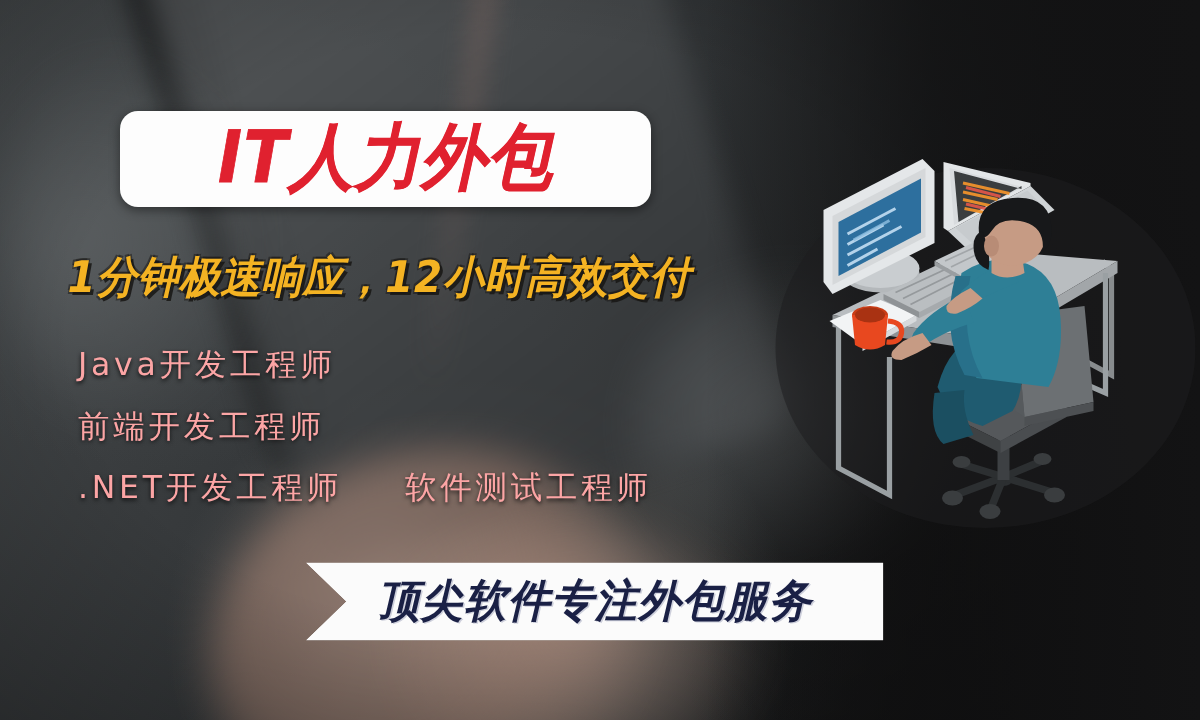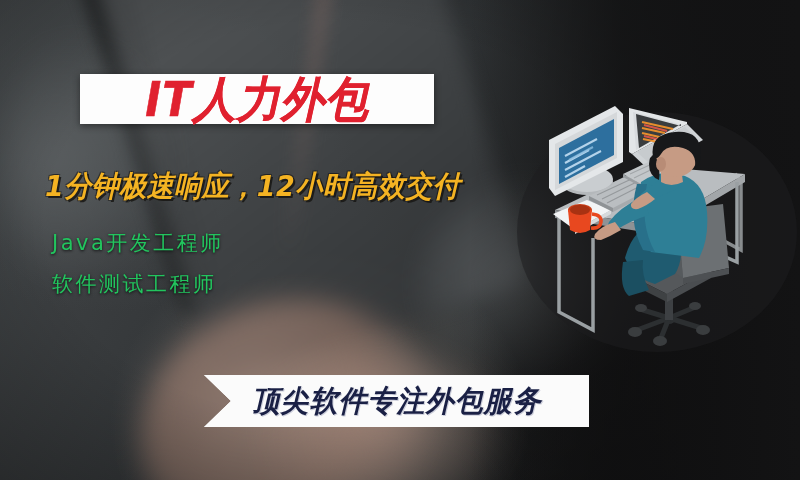--- a/index.html
+++ b/index.html
@@ -65,24 +65,24 @@
     position:absolute; inset:0;
     background:radial-gradient(ellipse 760px 520px at 42% 46%, rgba(0,0,0,0) 38%, rgba(0,0,0,.42) 78%, rgba(0,0,0,.66) 100%);
   }
   .bg-rightdark{
     position:absolute; right:0; top:0; width:330px; height:480px;
     background:linear-gradient(90deg, rgba(16,16,17,0) 0%, rgba(16,16,17,.72) 46%, #131314 100%);
   }
 
   
   .title-band{
-    position:absolute; left:80px; top:74px; width:354px; height:50px;
+    position:absolute; left:80px; top:74px; width:354px; height:64px;
     background:#fdfdfd;
     box-shadow:0 2px 7px rgba(0,0,0,.45);
-    display:flex; align-items:center; justify-content:center;
+    display:flex; align-items:center; justify-content:center;border-radius:12px;
   }
   .title-text{
     font-family:"DejaVu Sans","Liberation Sans",sans-serif;
     font-weight:bold; font-style:italic;
     font-size:43px; line-height:1;
     letter-spacing:1px;
     color:#e0212f;
     -webkit-text-stroke:.5px #e0212f;
     white-space:nowrap;
     transform:scaleY(1.12);
@@ -104,21 +104,21 @@
   
   .roles{
     position:absolute; left:52px; top:222px; width:430px;
   }
   .role-row{
     display:flex; align-items:center;
     height:41px;
   }
   .role{
     font-family:"DejaVu Sans","Liberation Sans",sans-serif;
-    font-size:21px; color:#22c55e; letter-spacing:2.5px;
+    font-size:21px; color:#fca5a5; letter-spacing:2.5px;
     white-space:nowrap;
     text-shadow:0 1px 3px rgba(0,0,0,.8);
   }
   .role.col1{ width:218px; }
 
   
   .ribbon{
     position:absolute; left:204px; top:375px; width:385px; height:52px;
     background:#fbfbfb;
     clip-path:polygon(0% 0%, 100% 0%, 100% 100%, 0% 100%, 7% 50%);
@@ -164,23 +164,25 @@
     <span class="title-text">IT人力外包</span>
   </div>
 
   <div class="subhead">1分钟极速响应，12小时高效交付</div>
 
   <div class="roles">
     <div class="role-row">
       <span class="role col1">Java开发工程师</span>
     </div>
     <div class="role-row">
-      <span class="role col1">软件测试工程师</span>
+      <span class="role col1">前端开发工程师</span>
     </div>
     <div class="role-row">
+      <span class="role col1">.NET开发工程师</span>
+      <span class="role">软件测试工程师</span>
     </div>
   </div>
 
   <div class="ribbon"></div>
   <div class="ribbon-inner">
     <span class="ribbon-text">顶尖软件专注外包服务</span>
   </div>
 
   <div class="illo">
     <svg viewBox="0 0 300 300" xmlns="http://www.w3.org/2000/svg">

